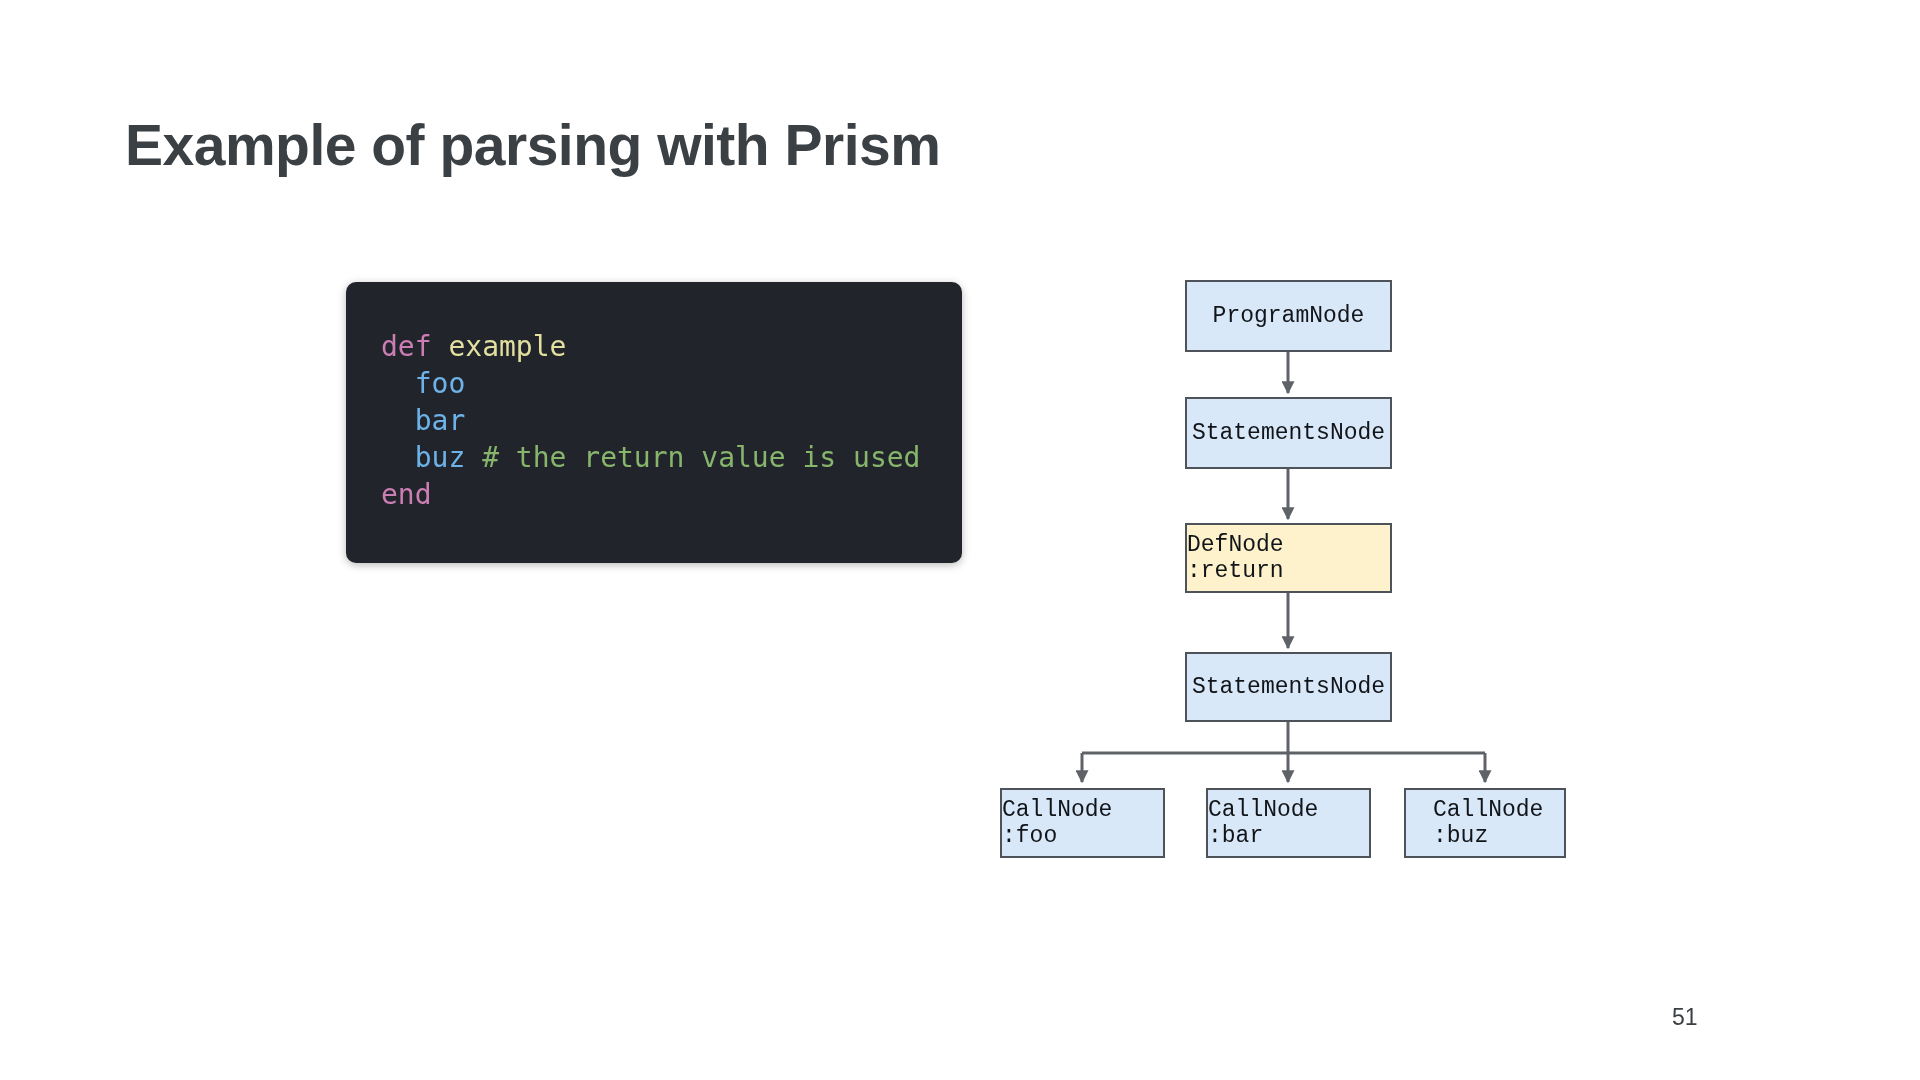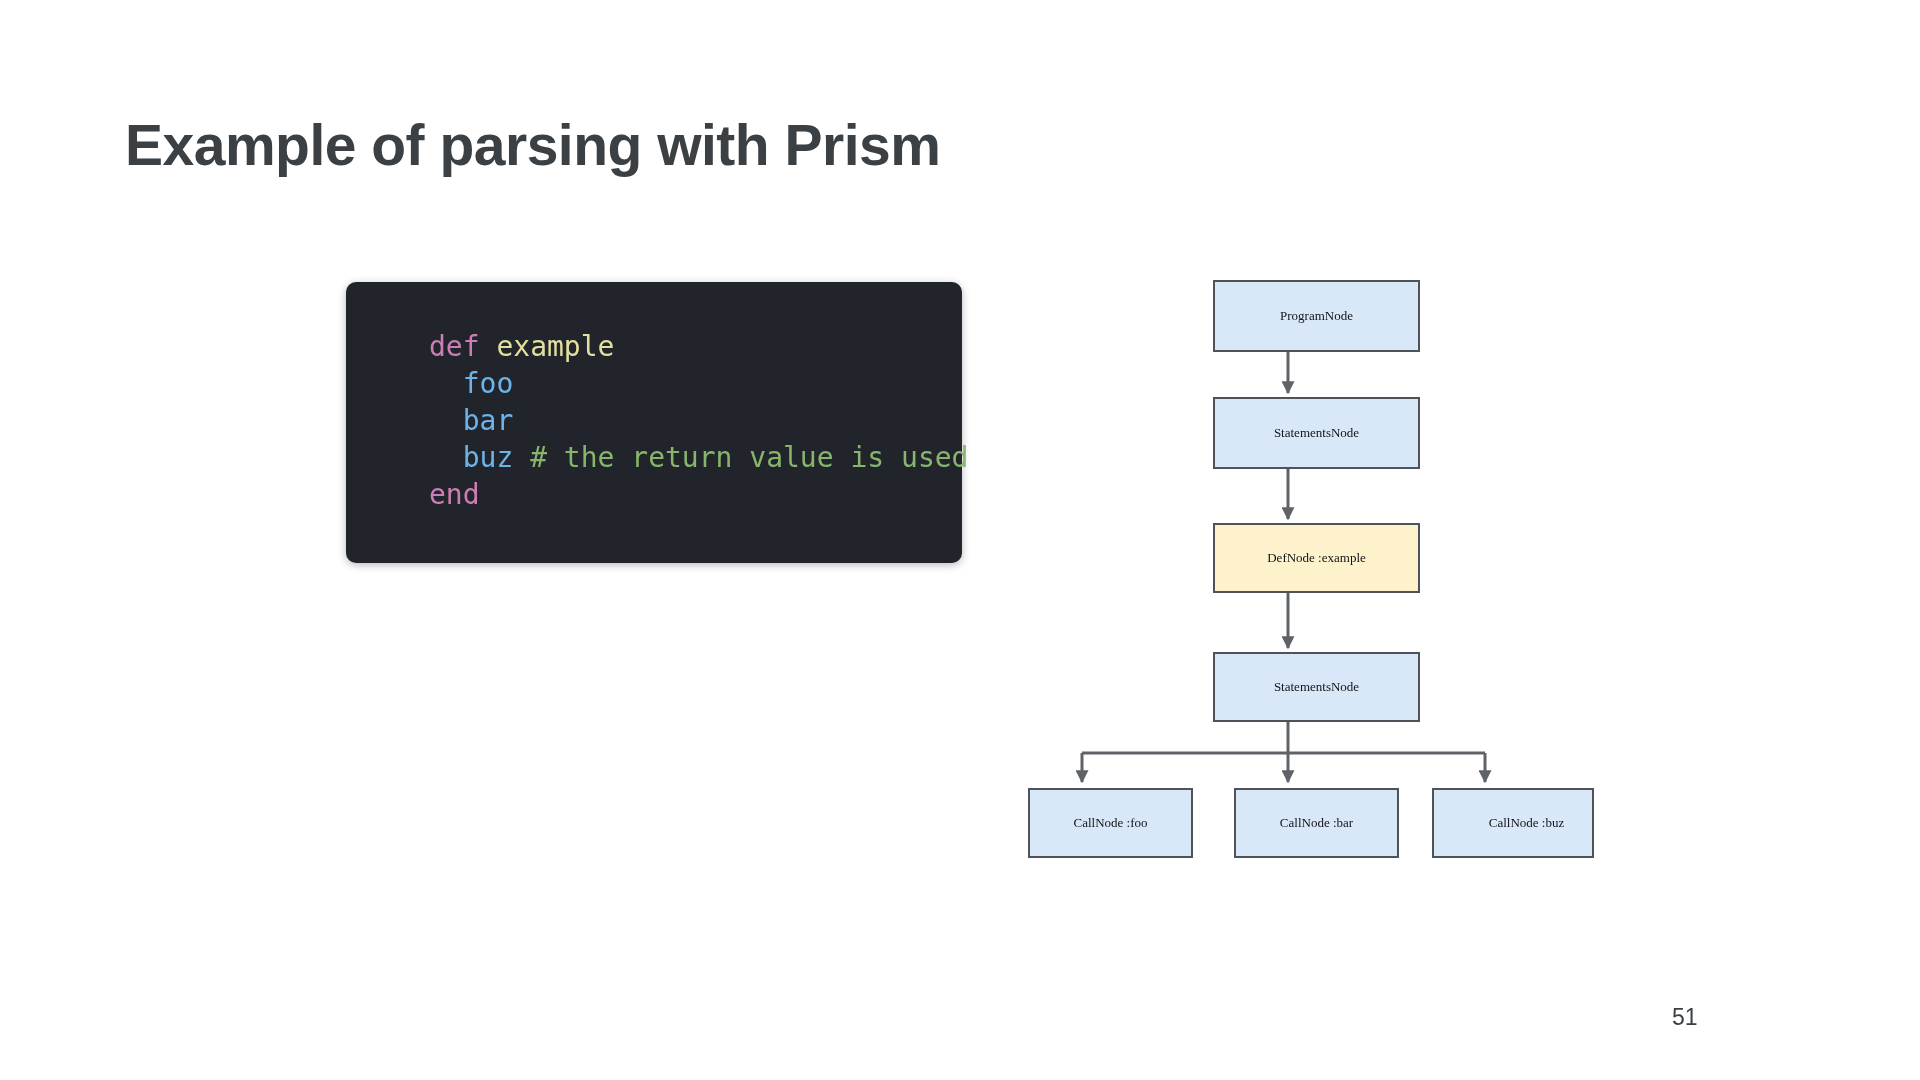--- a/index.html
+++ b/index.html
@@ -25,21 +25,20 @@
 
   
   #code-block{
     position:absolute;
     left:346px;top:282px;
     width:616px;height:281px;
     background:var(--code-bg,#21252b);
     border-radius:10px;
     box-shadow:0 2px 8px rgba(0,0,0,0.28);
     box-sizing:border-box;
-    padding-left:48px;
   }
   #code-block pre{
     margin:0;
     padding:46px 0 0 35px;
     font-family:"DejaVu Sans Mono","Liberation Mono",monospace;
     font-size:28px;
     line-height:37px;
     white-space:pre;
     color:#abb2bf;
   }
@@ -48,25 +47,24 @@
   .tok-call{color:var(--call,#6db3e9);}
   .tok-comment{color:var(--comment,#87b56c);}
   .tok-plain{color:#abb2bf;}
 
   
   .node{
     position:absolute;
     box-sizing:border-box;
     border:2px solid var(--node-border,#4d5359);
     display:flex;align-items:center;justify-content:center;
-    font-size:13px;
+    font-size:23px;
     color:var(--node-text,#111418);
     background:var(--node-blue-fill,#d9e8f8);
-    font-family:Liberation Serif, serif;
-    margin-left:28px;
+    font-family:Liberation Mono, monospace;
   }
   .node.yellow{background:var(--node-yellow-fill,#fdf2cb);}
 
   #node-program     {left:1185px;top:280px;width:207px;height:72px;}
   #node-statements1 {left:1185px;top:397px;width:207px;height:72px;}
   #node-defnode     {left:1185px;top:523px;width:207px;height:70px;}
   #node-statements2 {left:1185px;top:652px;width:207px;height:70px;}
   #node-call-foo    {left:1000px;top:788px;width:165px;height:70px;}
   #node-call-bar    {left:1206px;top:788px;width:165px;height:70px;}
   #node-call-buz    {left:1404px;top:788px;width:162px;height:70px;padding-left:27px;}
@@ -113,21 +111,21 @@
         <path d="M132,483 V512" marker-end="url(#arrowhead)"></path>
         <path d="M338,483 V512" marker-end="url(#arrowhead)"></path>
         <path d="M535,483 V512" marker-end="url(#arrowhead)"></path>
       </g>
     </svg>
 
     <div class="node blue" id="node-program">ProgramNode</div>
 
     <div class="node blue" id="node-statements1">StatementsNode</div>
 
-    <div class="node yellow" id="node-defnode">DefNode :example</div>
+    <div class="node yellow" id="node-defnode">DefNode :return</div>
 
     <div class="node blue" id="node-statements2">StatementsNode</div>
 
     <div class="node blue" id="node-call-foo">CallNode :foo</div>
 
     <div class="node blue" id="node-call-bar">CallNode :bar</div>
 
     <div class="node blue" id="node-call-buz">CallNode :buz</div>
   </div>
 

